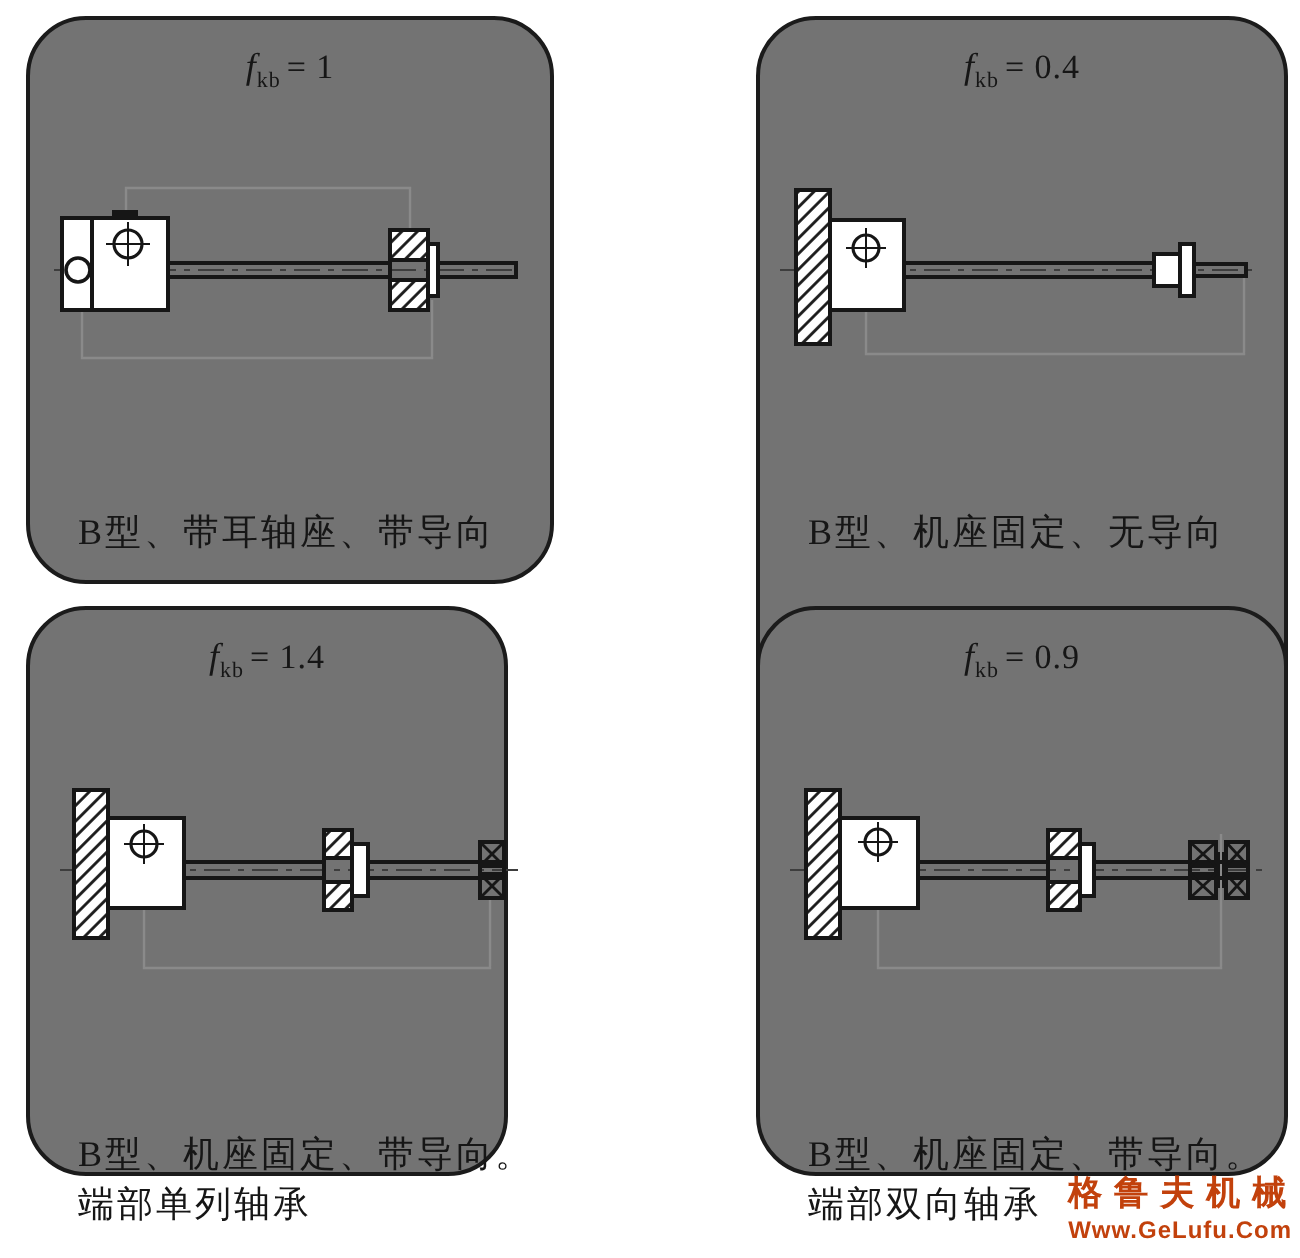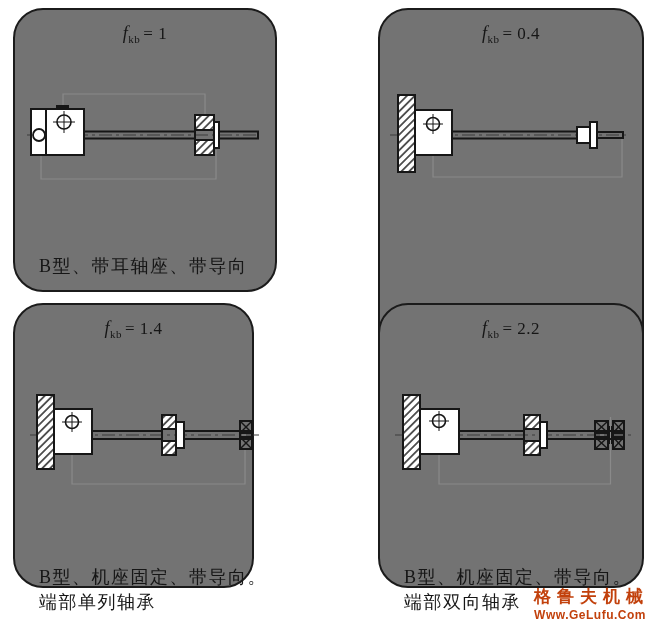--- a/index.html
+++ b/index.html
@@ -131,20 +131,23 @@
       <line class="k" x1="72" y1="128.5" x2="197" y2="128.5"></line>
       <polyline class="k" points="217,122 243,122 243,128 217,128"></polyline>
     </g>
     <g>
       <rect class="kf" x="197" y="117" width="13" height="16"></rect>
     </g>
     <g>
       <rect class="kf" x="210" y="112" width="7" height="26"></rect>
     </g>
   </svg>
+  <div class="label">
+    <div>B型、机座固定、无导向</div>
+  </div>
 </div>
 
 <div class="panel" id="panel-bl">
   <div class="coef">
     <span class="fsym">f</span><sub>kb</sub><span class="eq">= 1.4</span>
   </div>
   <svg width="264" height="285" viewBox="0 0 264 285">
     <g>
       <polyline class="thin" points="57,149 57,179 230,179 230,144"></polyline>
     </g>
@@ -188,21 +191,21 @@
     </g>
   </svg>
   <div class="label">
     <div>B型、机座固定、带导向。</div>
     <div>端部单列轴承</div>
   </div>
 </div>
 
 <div class="panel" id="panel-br">
   <div class="coef">
-    <span class="fsym">f</span><sub>kb</sub><span class="eq">= 2.2</span>
+    <span class="fsym">f</span><sub>kb</sub><span class="eq">= 0.9</span>
   </div>
   <svg width="266" height="285" viewBox="0 0 266 285">
     <g>
       <polyline class="thin" points="59,149 59,179 230.5,179 230.5,112"></polyline>
     </g>
     <line class="cl" x1="15" y1="130" x2="254" y2="130"></line>
     <g>
       <rect class="hr" x="23" y="90" width="17" height="74"></rect>
     </g>
     <g>

